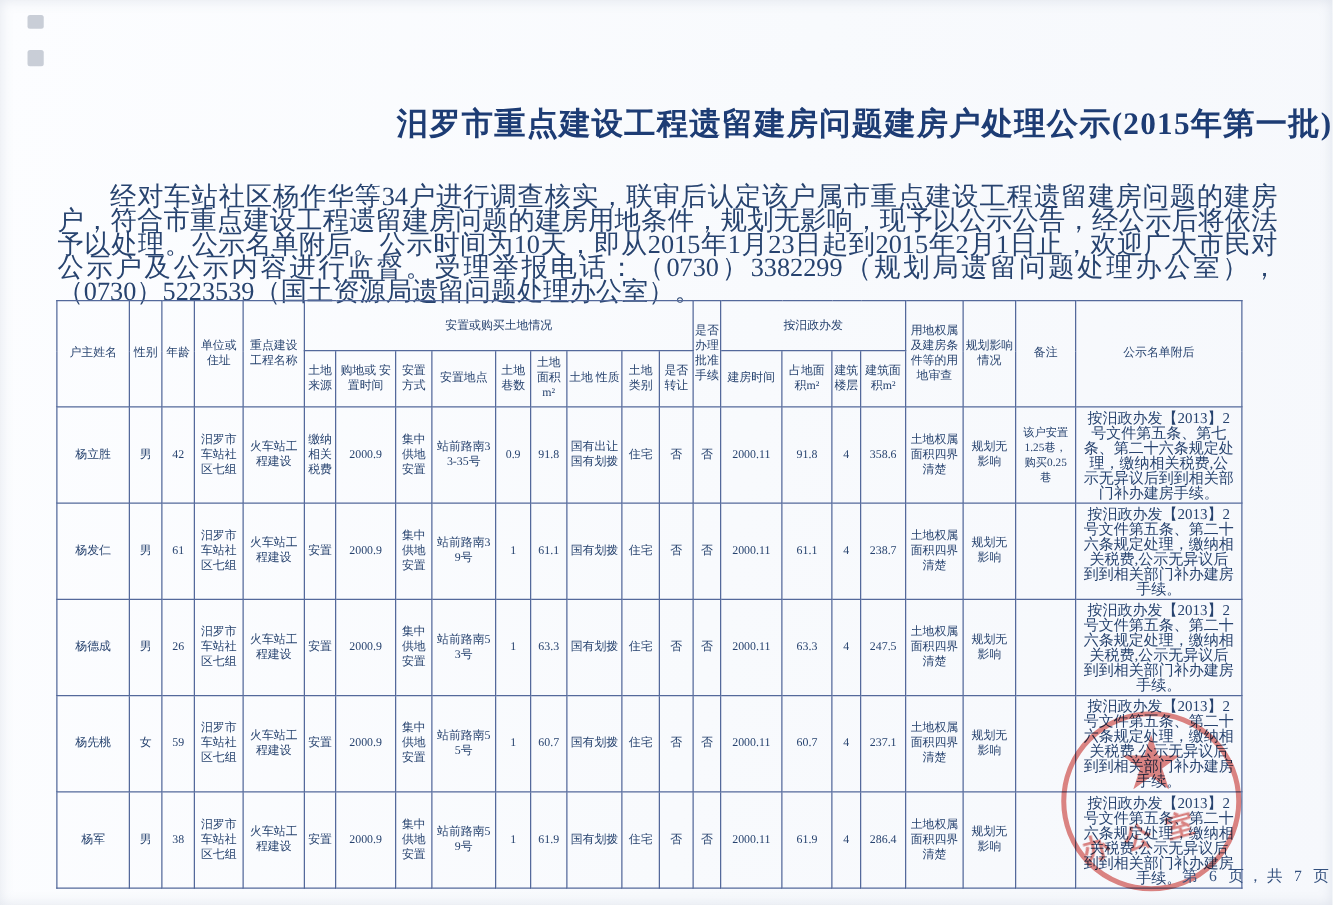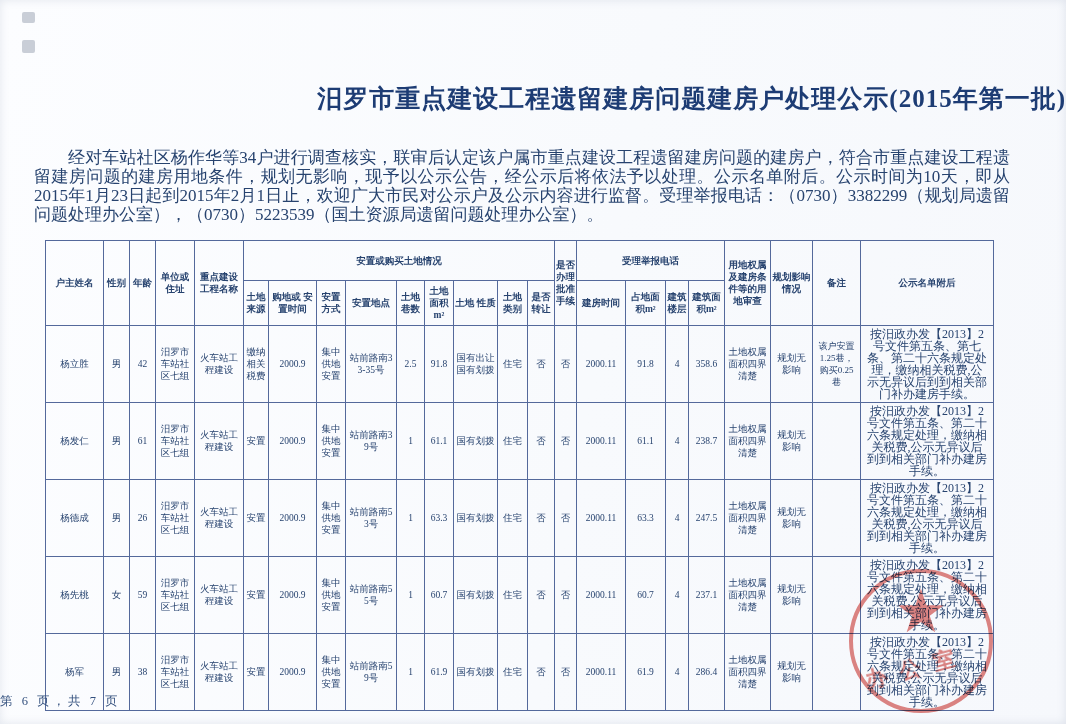--- a/index.html
+++ b/index.html
@@ -15,48 +15,48 @@
     box-shadow:inset 0 0 10px rgba(110,125,155,.18);
   }
   .speck{position:absolute;background:#8d97a8;opacity:.45;border-radius:2px;filter:blur(.6px);}
   .speck.s1{left:22px;top:12px;width:13px;height:11px;}
   .speck.s2{left:22px;top:40px;width:13px;height:13px;}
   .doc-title{
     position:absolute;top:82px;left:0;width:100%;text-align:right;
     font-size:25px;font-weight:bold;letter-spacing:1px;color:#1d3c74;
   }
   .intro{
-    position:absolute;top:148px;left:34px;width:976px;
-    font-size:17px;line-height:19px;text-align:justify;text-indent:2em;
+    position:absolute;top:148px;left:46px;width:976px;
+    font-size:21px;line-height:19px;text-align:justify;text-indent:2em;
     color:#27436f;
   }
   table.notice{
     position:absolute;left:45px;top:240px;width:948px;
     border-collapse:collapse;table-layout:fixed;
     border:1.5px solid #3f5a8f;
   }
   table.notice th,table.notice td{
     border:1px solid #54699b;
     text-align:center;vertical-align:middle;
     font-size:9.5px;line-height:12px;
     padding:1px 2px;word-break:break-all;
     color:#27436f;overflow:hidden;
   }
-  table.notice th{font-weight:bold;padding:1px;}
+  table.notice th{font-weight:normal;padding:1px;}
   thead tr:nth-child(1){height:40px;}
   thead tr:nth-child(2){height:45px;}
   tbody tr:nth-child(1){height:70px;}
   tbody tr:nth-child(2){height:57px;}
   tbody tr:nth-child(3){height:58px;}
   tbody tr:nth-child(4){height:58px;}
   tbody tr:nth-child(5){height:60px;}
   tbody td.c-review{font-size:12px;line-height:12px;padding:2px 5px;}
   tbody td.c-remark{font-size:9px;line-height:12px;padding:2px 3px;}
   .page-footer{
-    position:absolute;top:693px;left:0;width:100%;text-align:left;
+    position:absolute;top:693px;left:0;width:100%;text-align:right;
     font-size:12.5px;letter-spacing:3px;color:#33507e;
   }
   .stamp{
     position:absolute;left:849px;top:569px;width:144px;height:144px;
     mix-blend-mode:multiply;opacity:.82;pointer-events:none;
   }
   .stamp-ring{
     position:absolute;inset:0;border:4px solid #db6b67;border-radius:50%;
     filter:blur(.5px);
   }
@@ -111,21 +111,21 @@
     </colgroup>
     <thead>
       <tr>
         <th rowspan="2">户主姓名</th>
         <th rowspan="2">性别</th>
         <th rowspan="2">年龄</th>
         <th rowspan="2">单位或住址</th>
         <th rowspan="2">重点建设工程名称</th>
         <th colspan="9">安置或购买土地情况</th>
         <th rowspan="2">是否办理批准手续</th>
-        <th colspan="4">受理举报电话</th>
+        <th colspan="4">按汨政办发</th>
         <th rowspan="2">用地权属及建房条件等的用地审查</th>
         <th rowspan="2">规划影响情况</th>
         <th rowspan="2">备注</th>
         <th rowspan="2">公示名单附后</th>
       </tr>
       <tr>
         <th>土地来源</th>
         <th>购地或 安置时间</th>
         <th>安置方式</th>
         <th>安置地点</th>
@@ -144,21 +144,21 @@
         <tr>
           <td>杨立胜</td>
           <td>男</td>
           <td>42</td>
           <td>汨罗市车站社区七组</td>
           <td>火车站工程建设</td>
           <td>缴纳相关税费</td>
           <td>2000.9</td>
           <td>集中供地安置</td>
           <td>站前路南33-35号</td>
-          <td>2.5</td>
+          <td>0.9</td>
           <td>91.8</td>
           <td>国有出让国有划拨</td>
           <td>住宅</td>
           <td>否</td>
           <td>否</td>
           <td>2000.11</td>
           <td>91.8</td>
           <td>4</td>
           <td>358.6</td>
           <td>土地权属面积四界清楚</td>

